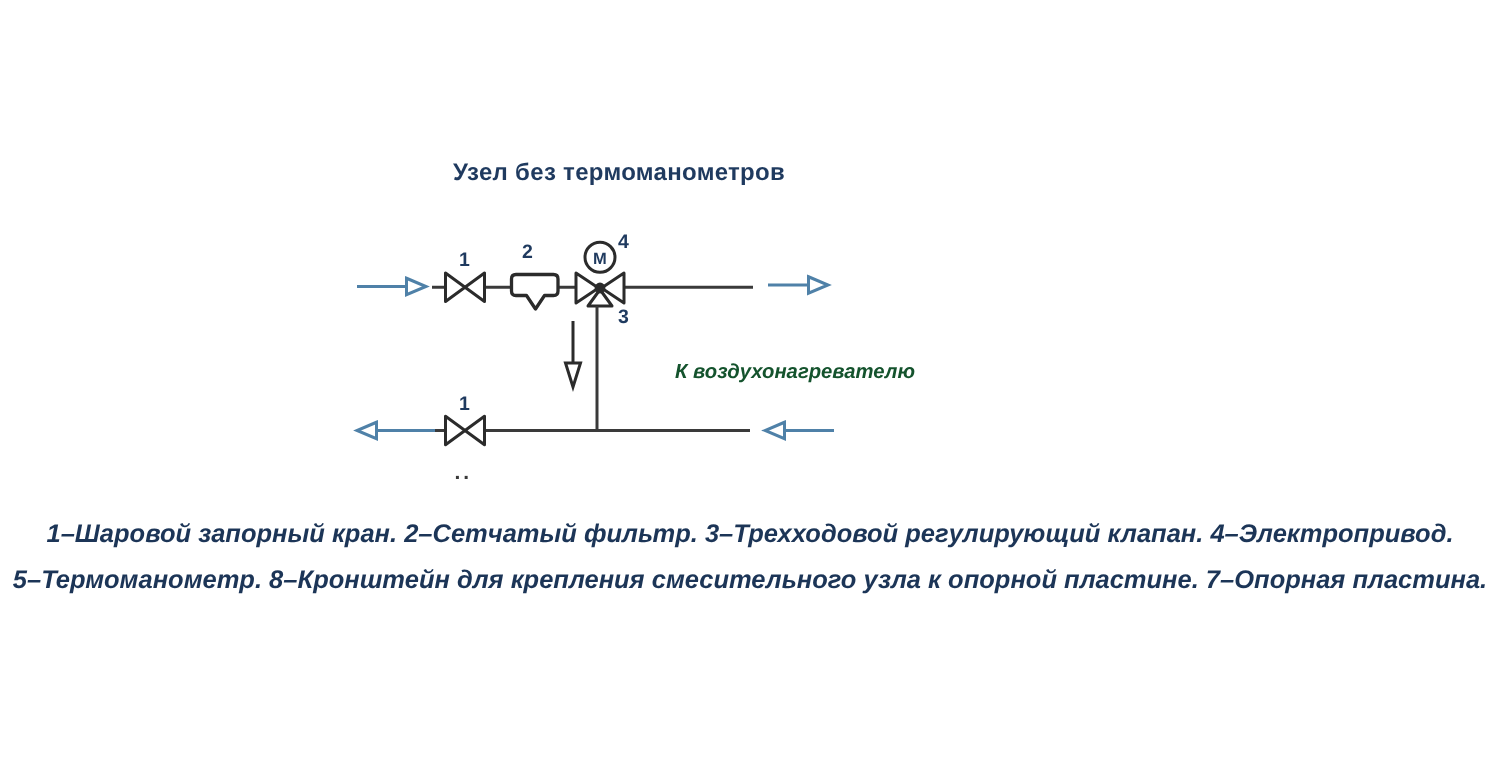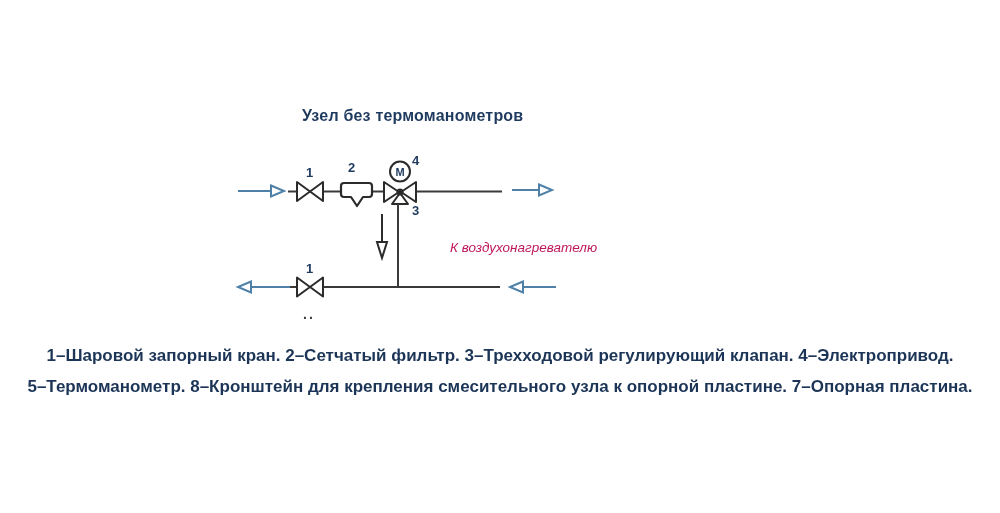--- a/index.html
+++ b/index.html
@@ -10,30 +10,30 @@
     font-family:"Liberation Sans", sans-serif;
     overflow:hidden;
   }
   .diagram-title{
     position:absolute;left:302px;top:107px;
     font-size:16px;font-weight:700;color:#1f3a5f;
     letter-spacing:0.2px;
   }
   .annotation{
     position:absolute;left:450px;top:240px;
-    font-size:13.5px;font-style:italic;font-weight:400;color:#be185d;
+    font-size:13.5px;font-style:italic;font-weight:700;color:#14532d;
   }
   .stray-mark{
     position:absolute;left:303px;top:306px;
     font-size:14px;font-weight:700;color:#3a3a3a;letter-spacing:2px;
   }
   .legend{
     position:absolute;left:0;width:1000px;
     text-align:center;
-    font-size:17px;font-weight:700;color:#1c3557;
+    font-size:17px;font-style:italic;font-weight:700;color:#1c3557;
     white-space:nowrap;
   }
   .legend.l1{top:346px;}
   .legend.l2{top:377px;}
   svg{position:absolute;left:0;top:0;}
   svg text{
     font-family:"Liberation Sans", sans-serif;
     font-weight:700;fill:#1f3a5f;
   }
 </style>

